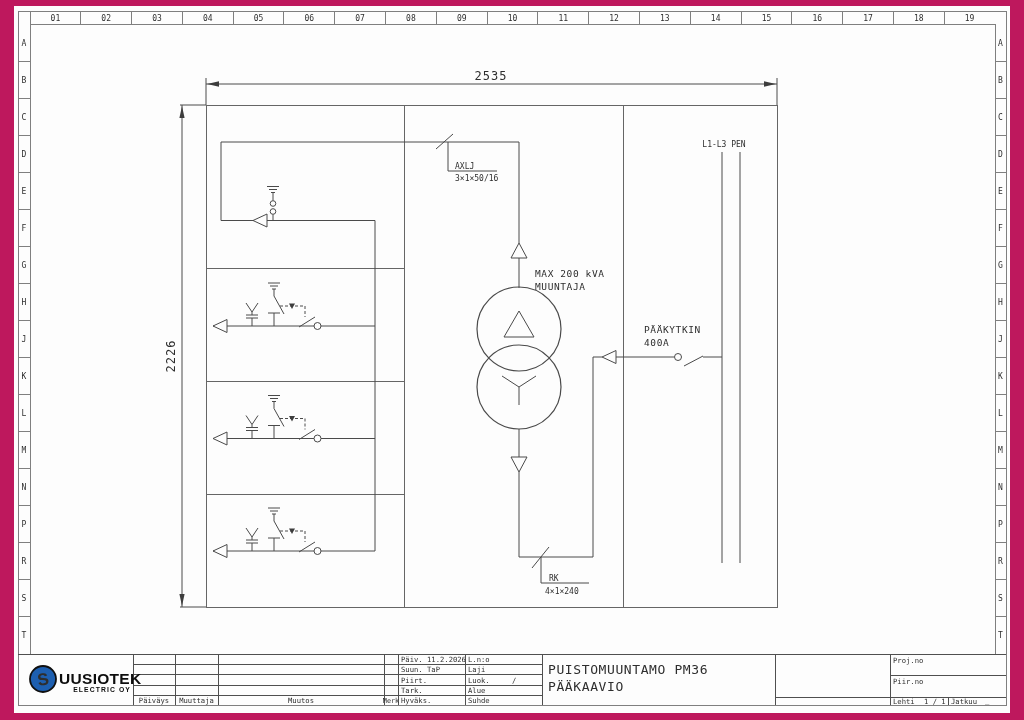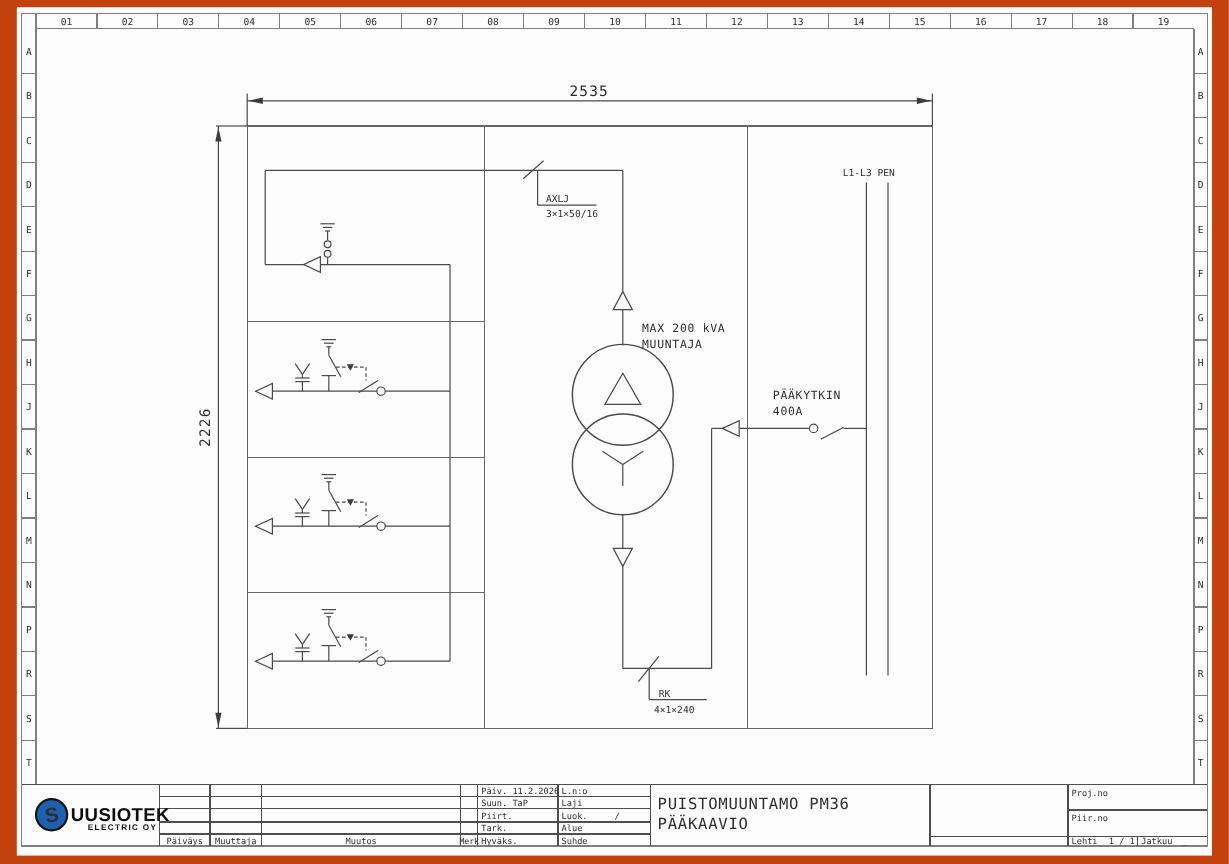--- a/index.html
+++ b/index.html
@@ -1,17 +1,17 @@
 <!DOCTYPE html>
 <html><head>
 <meta charset="utf-8">
 <style>
   html,body{margin:0;padding:0;}
   body{background:#e6e6e6;font-family:"DejaVu Sans Mono","Liberation Sans",monospace;}
-  .stage{position:relative;width:1024px;height:720px;background:#c2410c;overflow:hidden;}
+  .stage{position:relative;width:1024px;height:720px;background:#be185d;overflow:hidden;}
   .page{position:absolute;left:14px;top:6px;width:996px;height:707px;background:#fdfdfd;}
   svg{position:absolute;left:0;top:0;}
   svg text{font-family:"DejaVu Sans Mono",monospace;fill:#2e2e2e;}
   .t7{font-size:7.2px;}
   .t68{font-size:6.8px;}
   .t8{font-size:8px;}
   .t95{font-size:9.5px;letter-spacing:.6px;}
   .t12{font-size:12px;letter-spacing:1px;}
   .t13{font-size:13px;letter-spacing:.6px;}
   .logo-main{font-family:"Liberation Sans",sans-serif;font-weight:bold;font-size:15.5px;letter-spacing:.3px;fill:#0d0d0d;}

